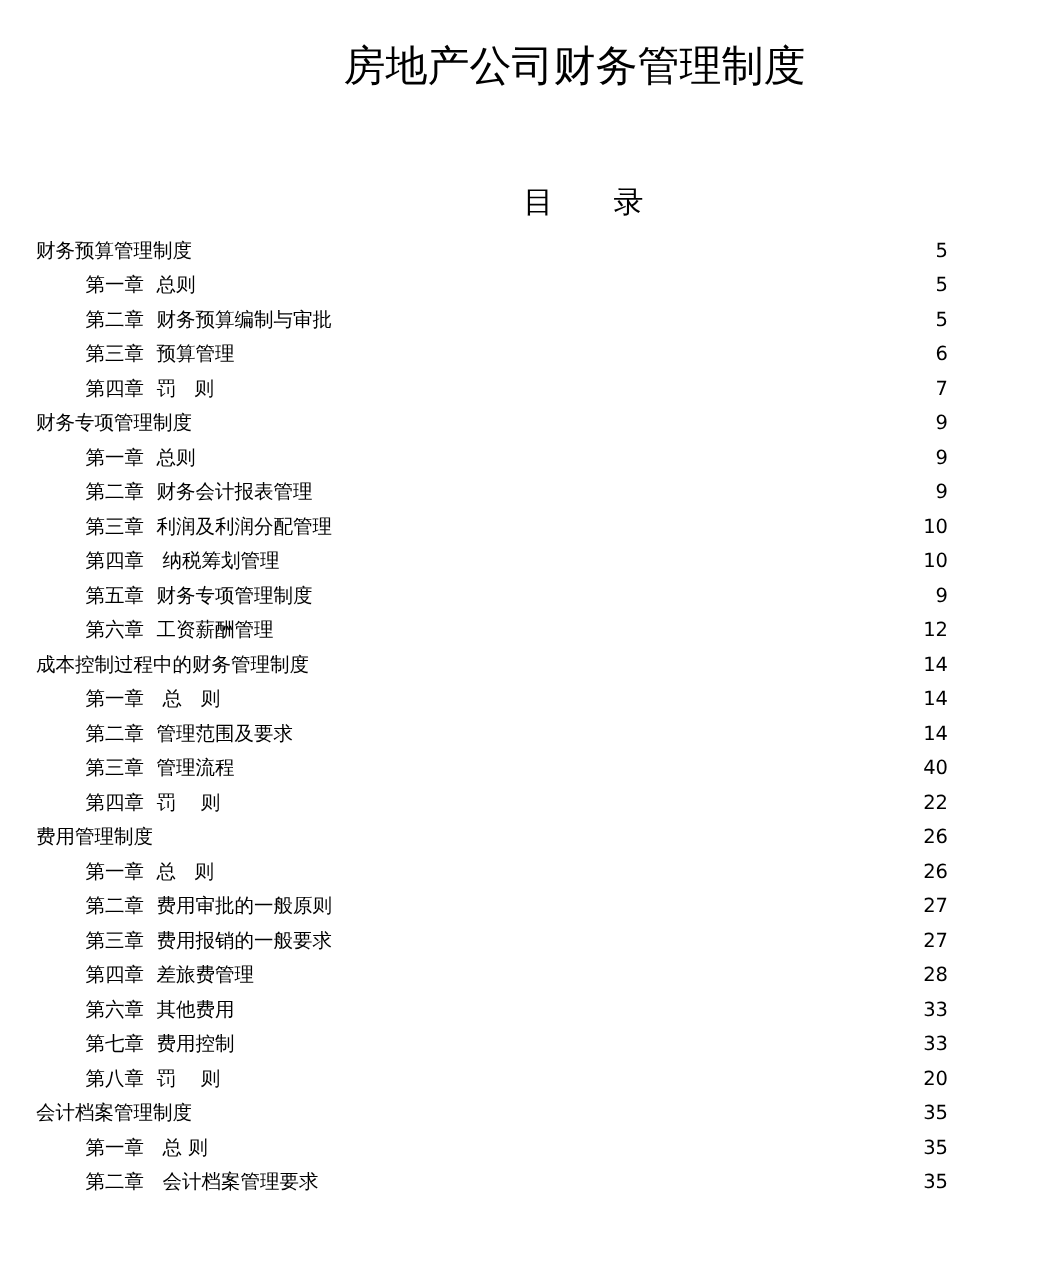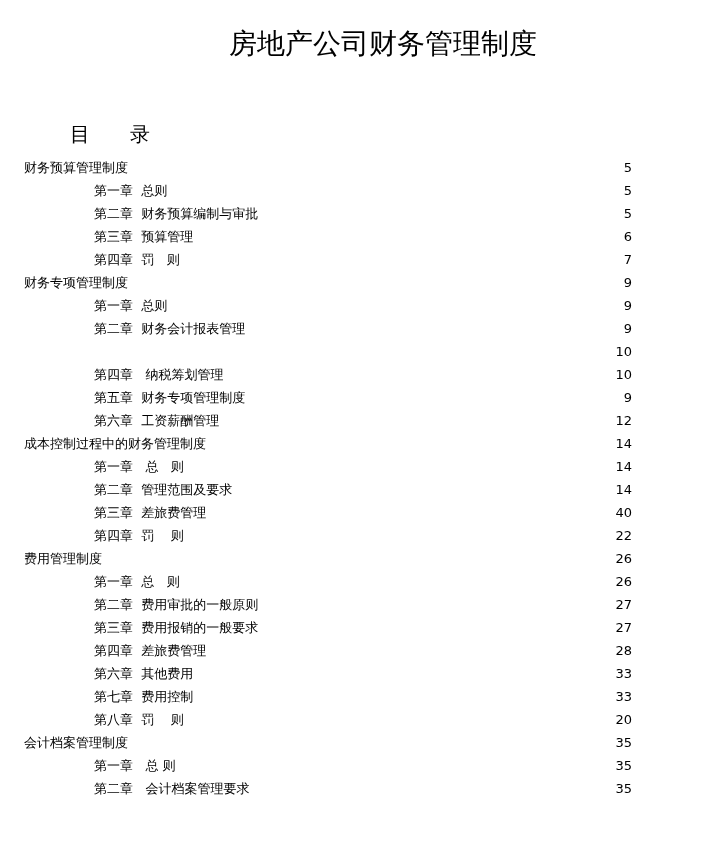--- a/index.html
+++ b/index.html
@@ -7,32 +7,33 @@
   .title {
     position: absolute; left: 0; top: 24px; width: 708px;
     padding-left: 58px; box-sizing: border-box;
     text-align: center;
     font-family: "DejaVu Serif", "Liberation Serif", serif;
     font-size: 28px; letter-spacing: 0px; line-height: 40px;
   }
   .toc-heading {
     position: absolute; left: 0; top: 120px; width: 708px;
     padding-left: 70px; box-sizing: border-box;
+    text-align: center;
     font-family: "DejaVu Serif", "Liberation Serif", serif;
     font-size: 20px; line-height: 28px;
   }
   .toc-heading .gap { display: inline-block; width: 40px; }
   .toc { position: absolute; left: 0; top: 156px; width: 708px; }
   .row {
     position: relative; height: 23px; display: flex; 
     font-family: "DejaVu Sans", "Liberation Sans", sans-serif;
     font-size: 13px; line-height: 23px;
   }
   .row.l1 { padding-left: 24px; }
-  .row.l2 { padding-left: 94px; }
+  .row.l2 { padding-left: 57px; }
   .row .label { white-space: pre; flex: 0 0 auto; padding-right: 2px; }
   .row .leader {
     flex: 1 1 auto; height: 23px; margin: 0 4px 0 2px;
     background-image: radial-gradient(circle, #000 0.9px, transparent 1.2px);
     background-size: 7.5px 23px; background-position: 0 15px; background-repeat: repeat-x;
   }
   .row .page {
     flex: 0 0 auto; width: 22px; text-align: right; margin-right: 76px;
     font-family: "DejaVu Sans", "Liberation Sans", sans-serif; font-size: 13px;
   }
@@ -79,20 +80,21 @@
       <span class="label">第一章  总则</span>
       <span class="leader"></span>
       <span class="page">9</span>
     </div>
     <div class="row l2">
       <span class="label">第二章  财务会计报表管理</span>
       <span class="leader"></span>
       <span class="page">9</span>
     </div>
     <div class="row l2">
+      <span class="label">第三章  利润及利润分配管理</span>
       <span class="leader"></span>
       <span class="page">10</span>
     </div>
     <div class="row l2">
       <span class="label">第四章   纳税筹划管理</span>
       <span class="leader"></span>
       <span class="page">10</span>
     </div>
     <div class="row l2">
       <span class="label">第五章  财务专项管理制度</span>
@@ -113,21 +115,21 @@
       <span class="label">第一章   总   则</span>
       <span class="leader"></span>
       <span class="page">14</span>
     </div>
     <div class="row l2">
       <span class="label">第二章  管理范围及要求</span>
       <span class="leader"></span>
       <span class="page">14</span>
     </div>
     <div class="row l2">
-      <span class="label">第三章  差旅费管理</span>
+      <span class="label">第三章  管理流程</span>
       <span class="leader"></span>
       <span class="page">40</span>
     </div>
     <div class="row l2">
       <span class="label">第四章  罚    则</span>
       <span class="leader"></span>
       <span class="page">22</span>
     </div>
     <div class="row l1">
       <span class="label">费用管理制度</span>

